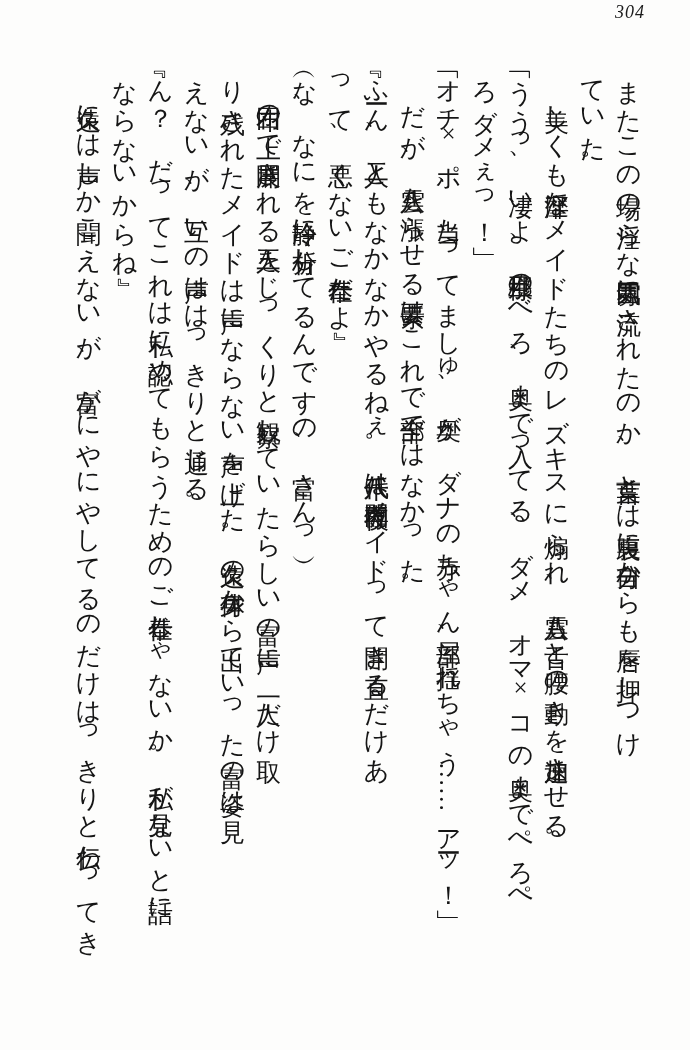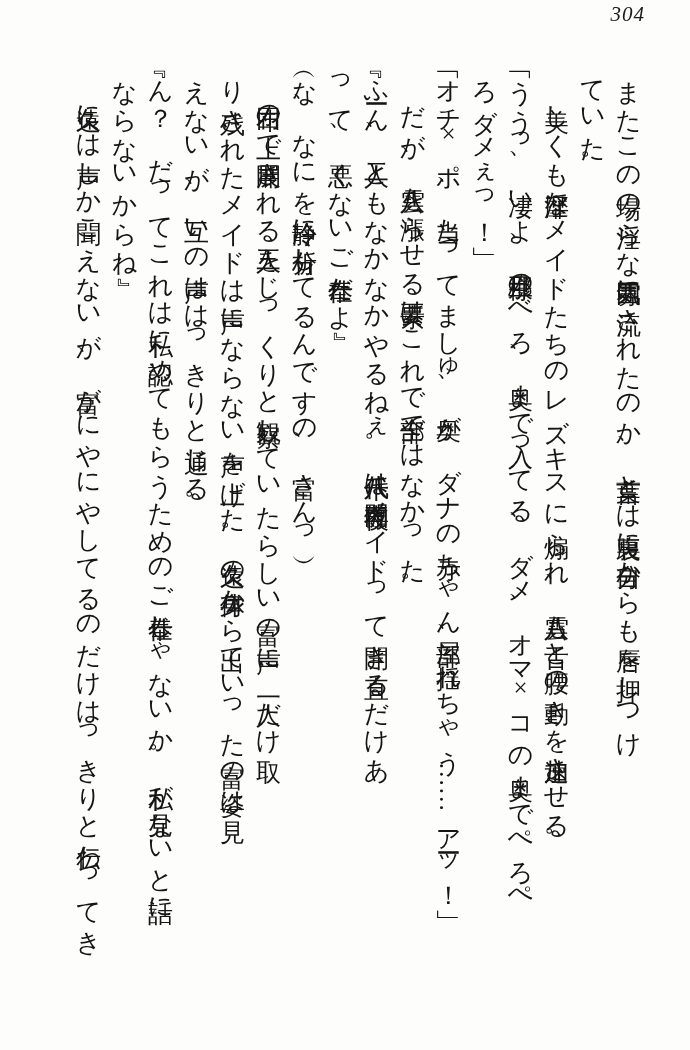--- a/index.html
+++ b/index.html
@@ -11,21 +11,21 @@
     width: 690px;
     height: 1050px;
     background: #fdfdfc;
     overflow: hidden;
     font-family: "Liberation Serif", "DejaVu Serif", serif;
   }
   .page-number {
     position: absolute;
     top: 2px;
     right: 45px;
-    font-size: 21px;
+    font-size: 18px;
     font-style: italic;
     color: #1c1c1c;
     letter-spacing: 1px;
   }
   .text-block {
     position: absolute;
     top: 63px;
     right: 44px;
     height: 960px;
     writing-mode: vertical-rl;

